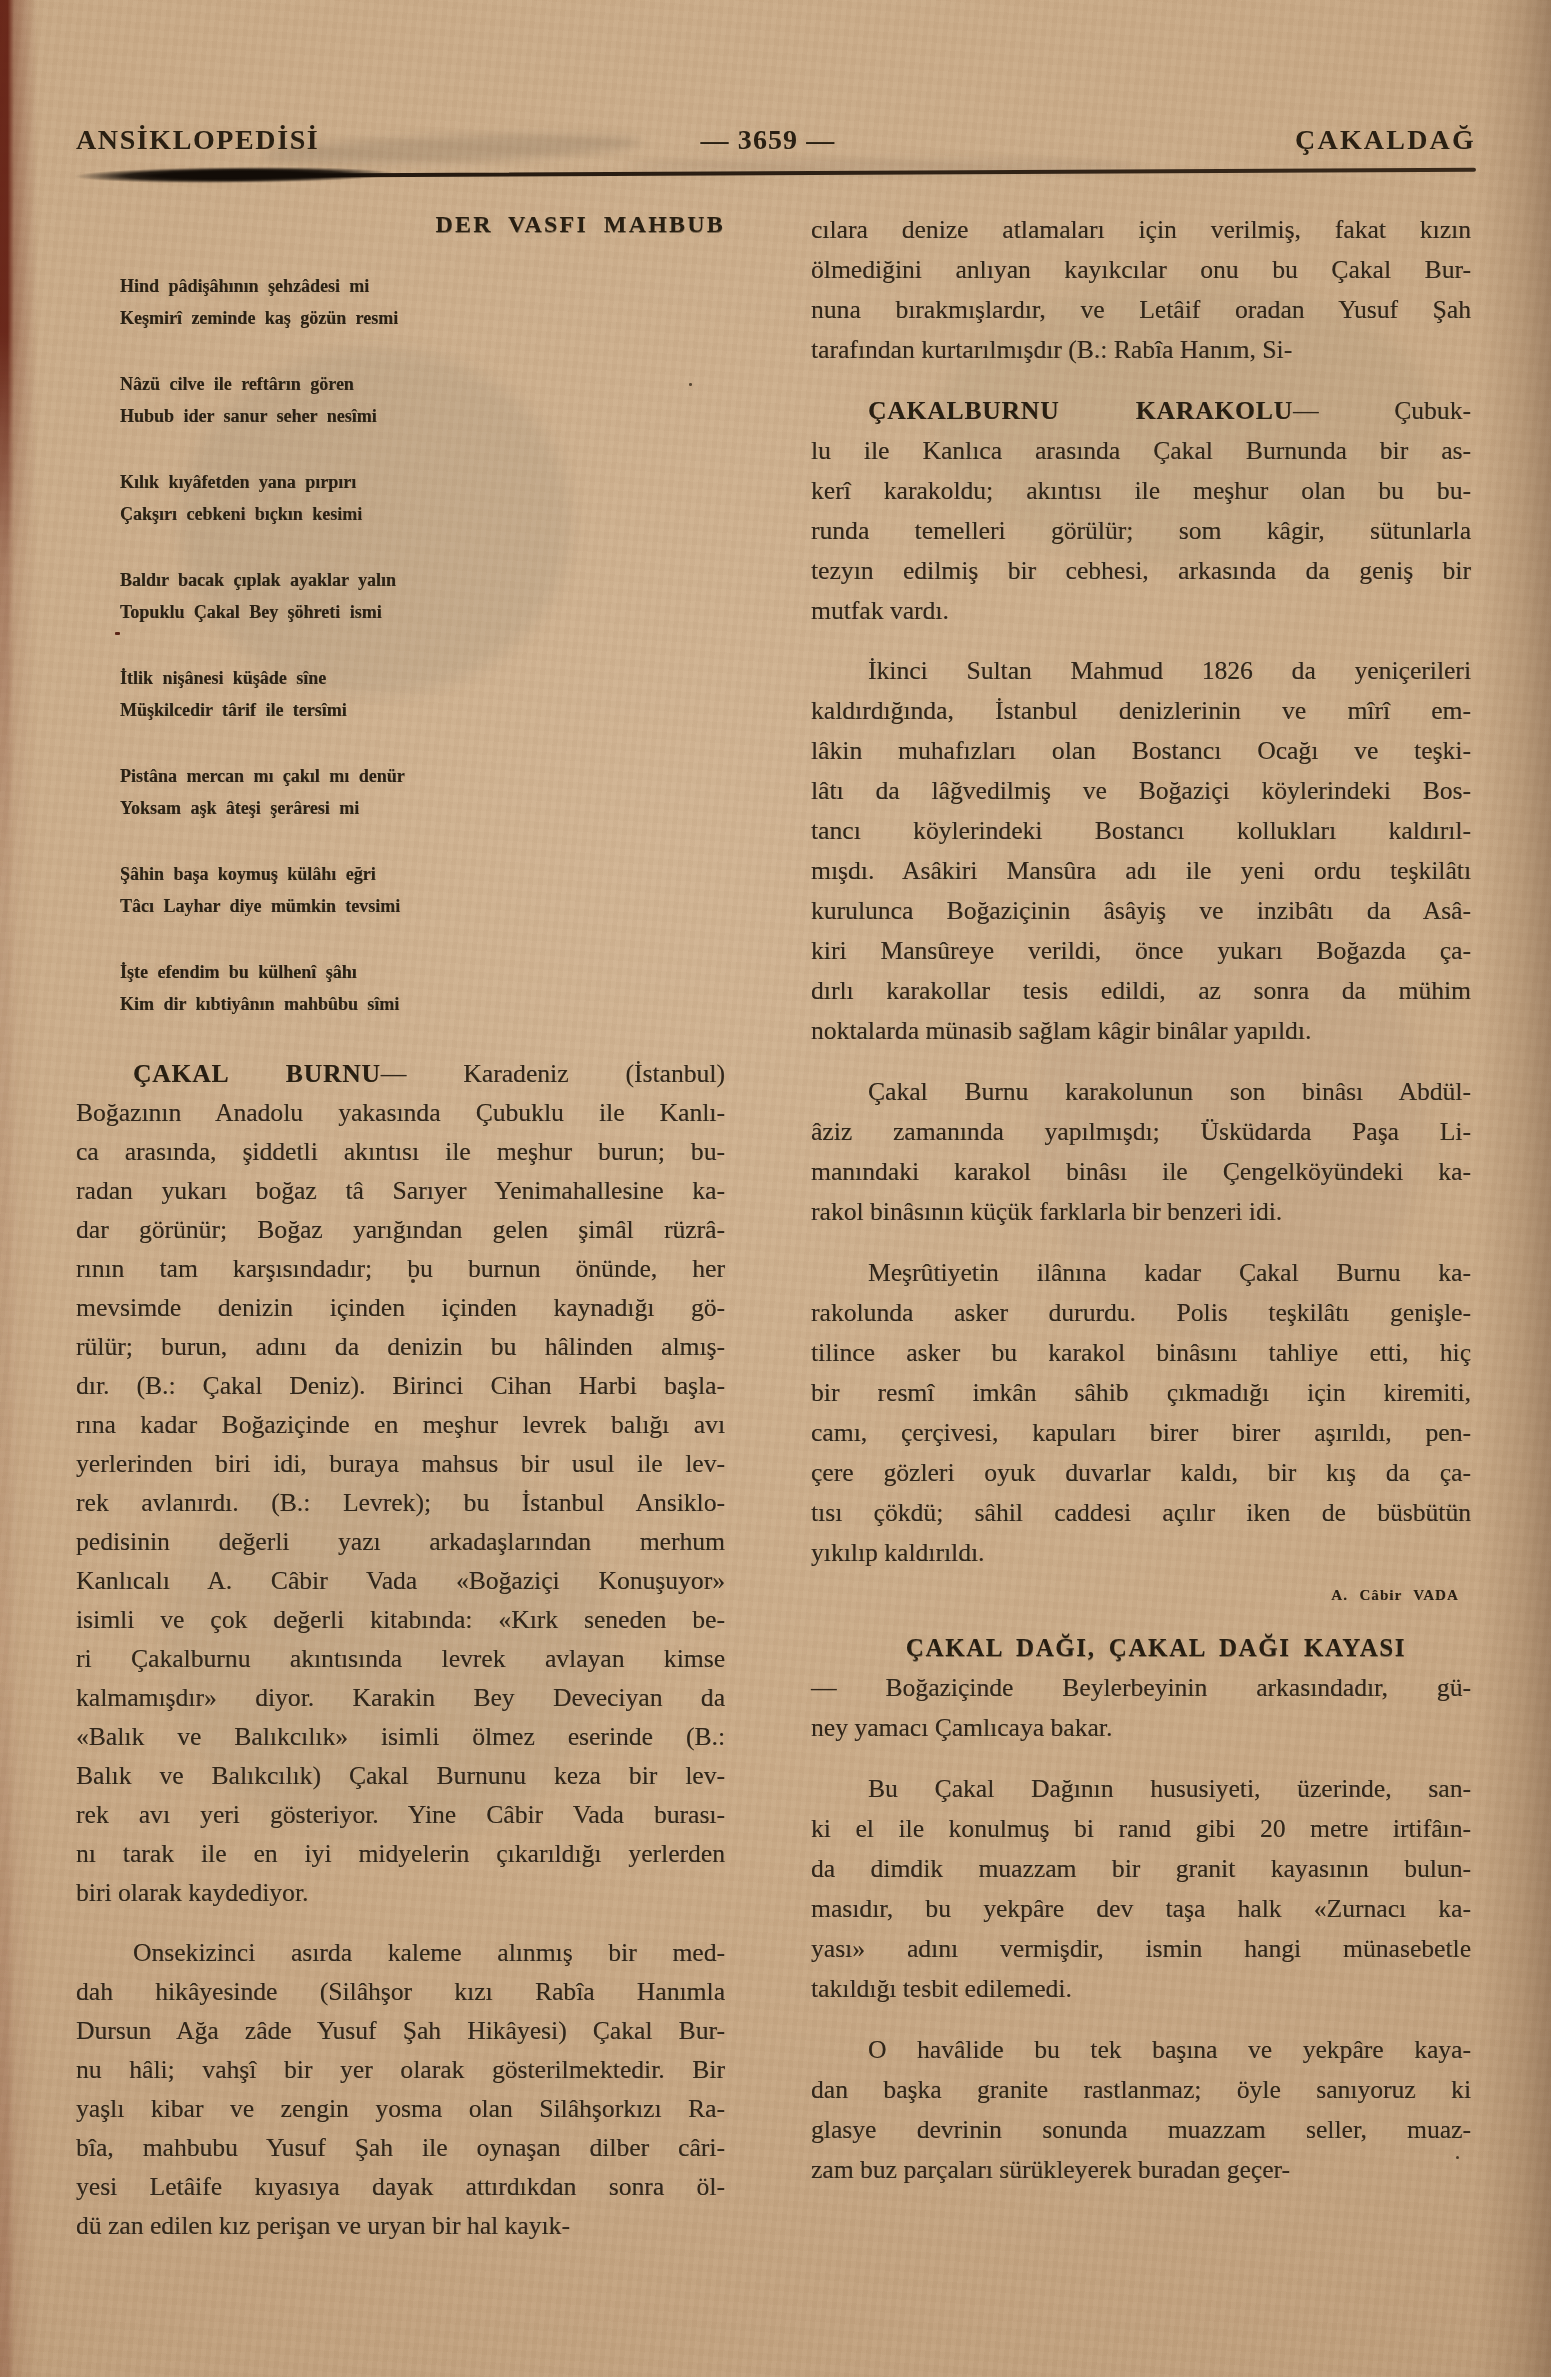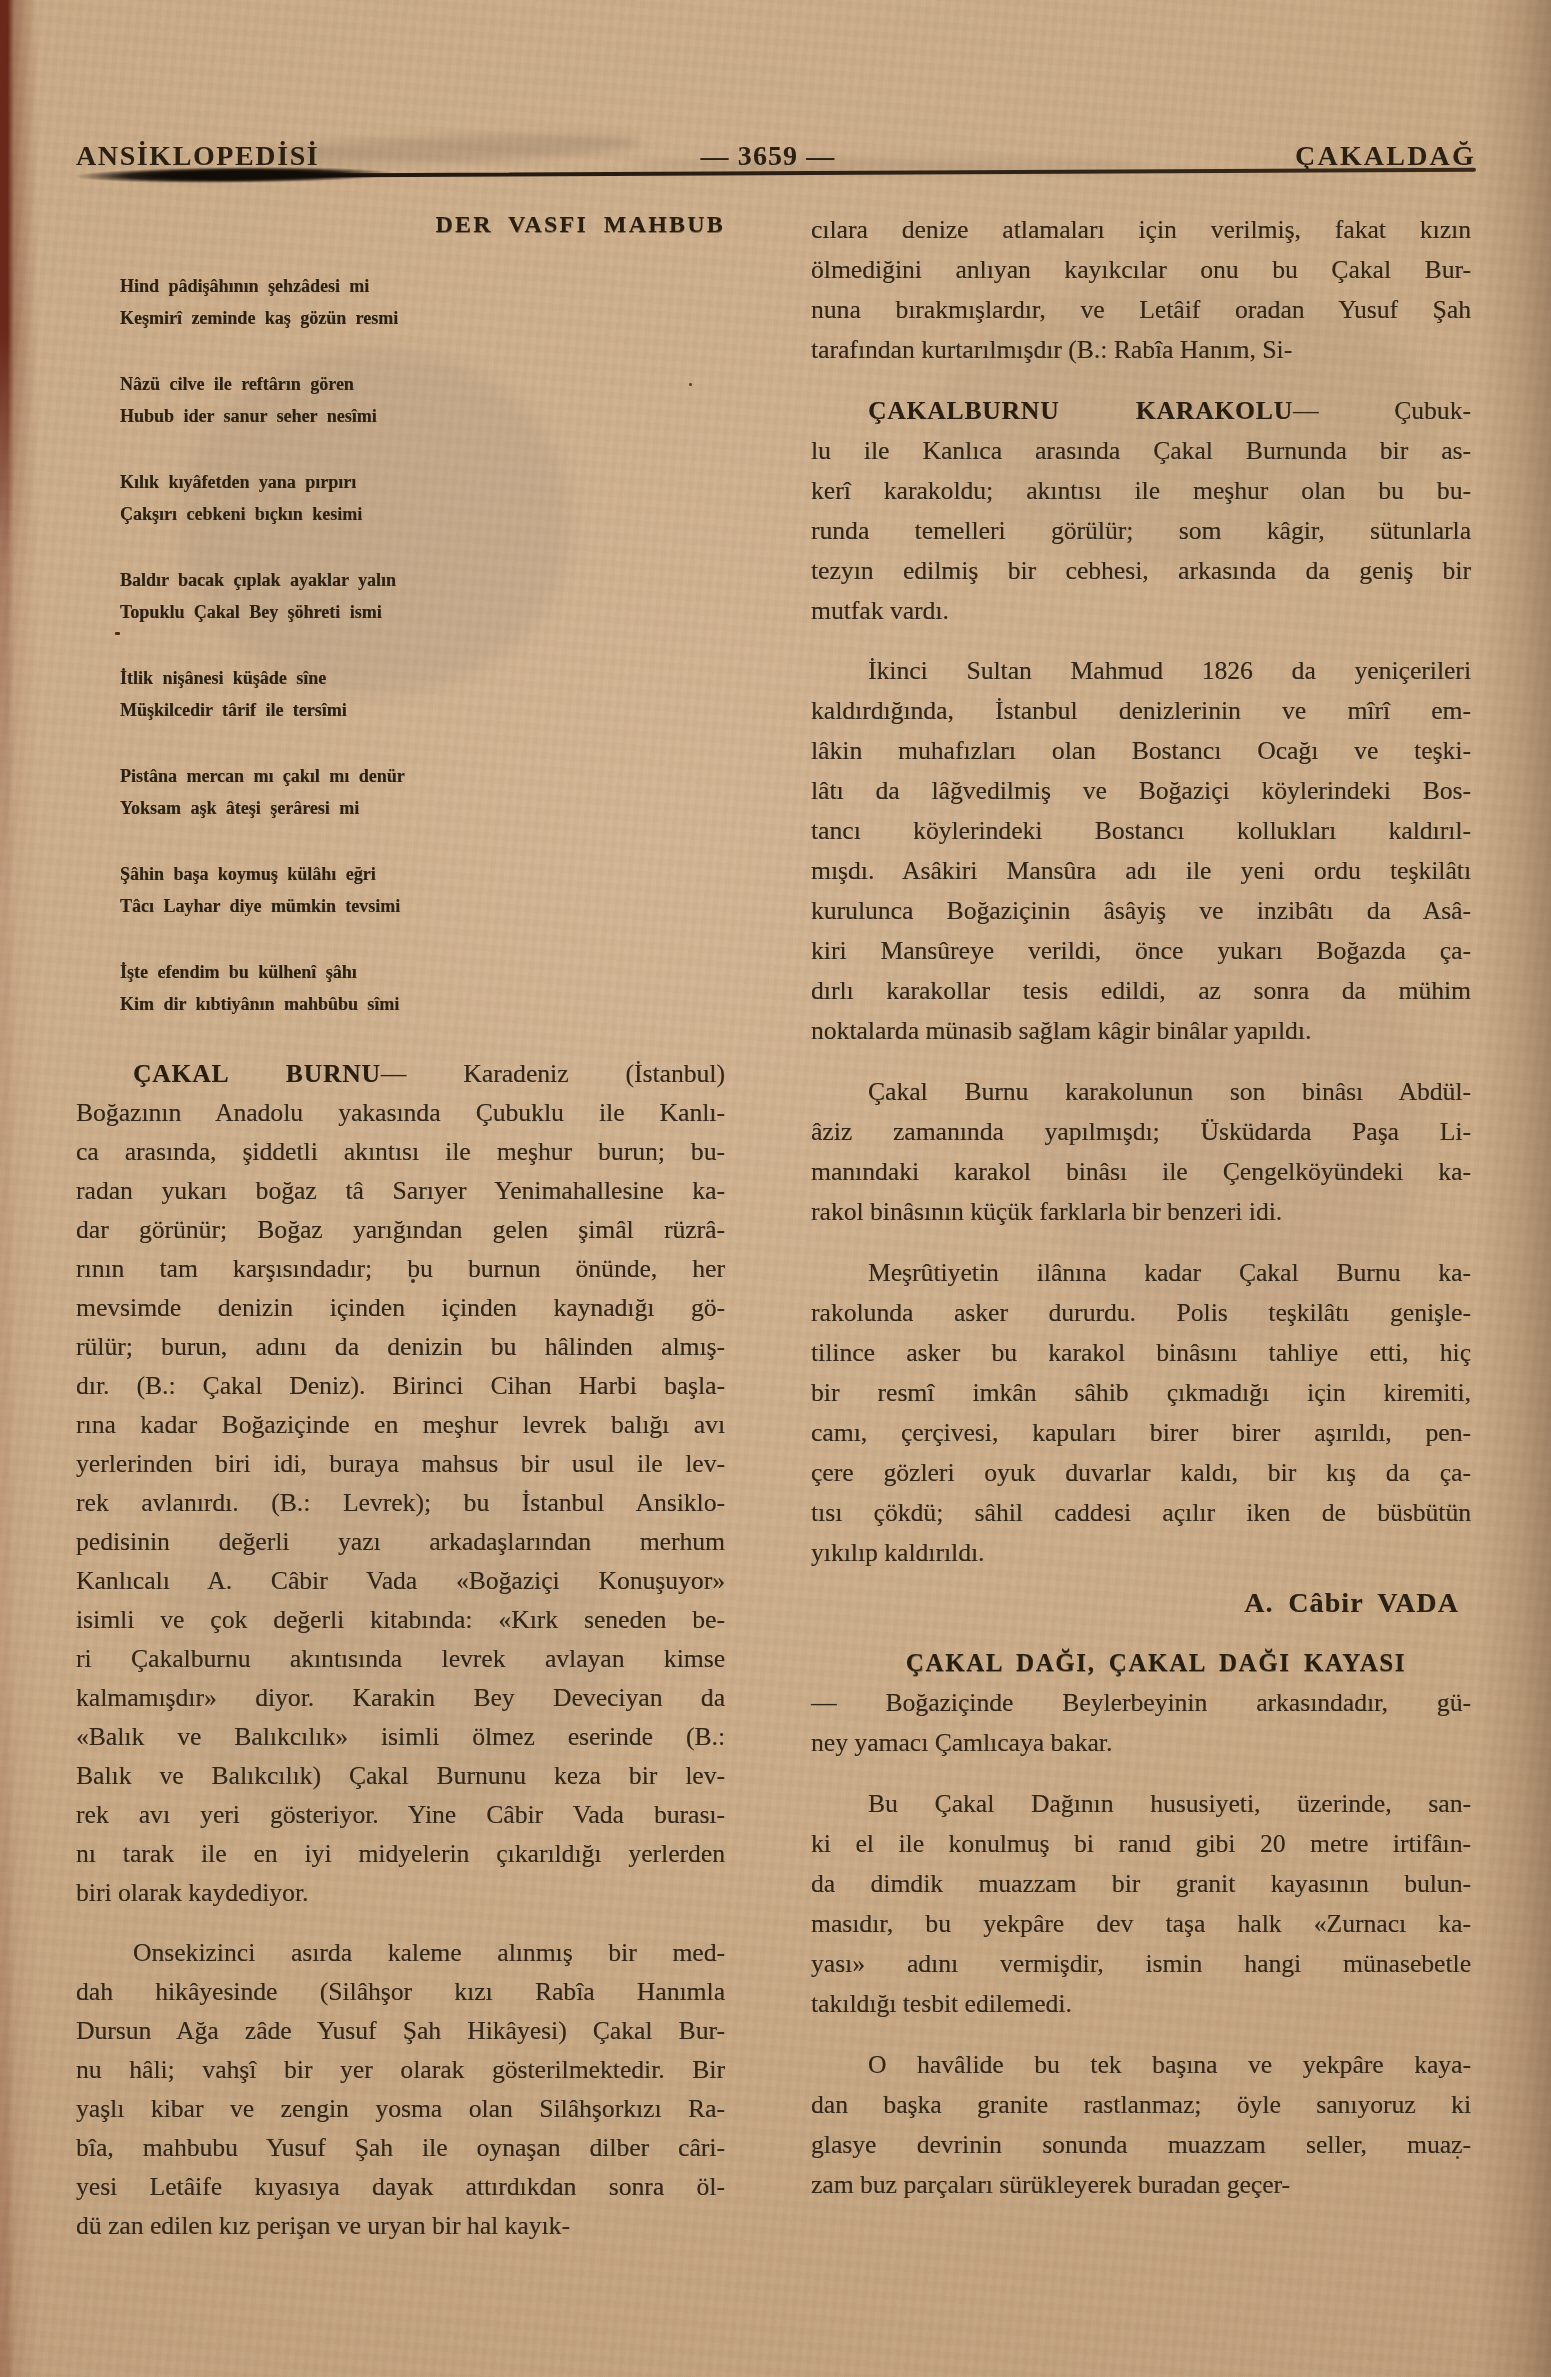--- a/index.html
+++ b/index.html
@@ -26,21 +26,21 @@
             mask-image:linear-gradient(to bottom, rgba(0,0,0,1) 0 14%, rgba(0,0,0,0.35) 24%, rgba(0,0,0,0.12) 38%, rgba(0,0,0,0.10) 70%, rgba(0,0,0,0.3) 100%);
   }
   .edge-right{
     position:absolute;right:0;top:0;width:76px;height:100%;pointer-events:none;
     background:linear-gradient(to right, rgba(0,0,0,0) 0, rgba(92,60,38,0.16) 60%, rgba(70,42,26,0.30) 100%);
   }
   .smudge{position:absolute;pointer-events:none;border-radius:50%;filter:blur(7.6px);}
   .speck{position:absolute;width:3.8px;height:3.8px;border-radius:50%;background:#40301f;}
 
   
-  .hdr-text{position:absolute;top:140px;font-weight:700;font-size:28px;letter-spacing:1.6px;color:#2a2013;white-space:nowrap;}
+  .hdr-text{position:absolute;top:124px;font-weight:700;font-size:28px;letter-spacing:1.6px;color:#2a2013;white-space:nowrap;}
   #hdr-left{left:76px;}
   #hdr-center{left:768px;transform:translateX(-50%);letter-spacing:1.1px;}
   #hdr-right{right:76px;letter-spacing:2.2px;}
   .rule-thick{
     position:absolute;top:167px;left:74px;width:321px;height:16.3px;
     background:radial-gradient(closest-side, #120c07 48%, rgba(18,12,7,0.88) 68%, rgba(18,12,7,0) 100%);
     transform:rotate(-0.5deg);filter:blur(0.5px);
   }
   .rule-thin{
     position:absolute;top:174px;left:180px;width:1296px;height:3.8px;
@@ -76,21 +76,21 @@
     color:#30261a;text-shadow:0.3px 0.4px 0.4px rgba(46,34,22,0.42);
   }
   #col-left .line{line-height:39px;}
   .para[data-indent="true"] .first-line{text-indent:57px;}
   .rest .line:last-child{text-align-last:left;}
   .lead{font-weight:700;letter-spacing:0.8px;color:#281f12;}
   .lead:empty{display:none;}
 
   .signature{
     margin-top:14px;padding-right:12px;
-    text-align:right;font-weight:700;font-size:28px;letter-spacing:1.1px;word-spacing:6.5px;
+    text-align:right;font-weight:700;font-size:15px;letter-spacing:1.1px;word-spacing:6.5px;
     color:#2a2013;text-shadow:0.3px 0.4px 0.3px rgba(40,30,18,0.4);
   }
   .entry-heading{
     margin:30.5px 0 0 0;padding-left:30px;text-align:center;
     font-size:25px;font-weight:700;letter-spacing:1.6px;word-spacing:5.4px;
     color:#271e11;text-shadow:0.3px 0.5px 0.4px rgba(40,30,18,0.45);
   }
   .bottom-paras{margin-top:9.8px;}
 </style>
 </head>

